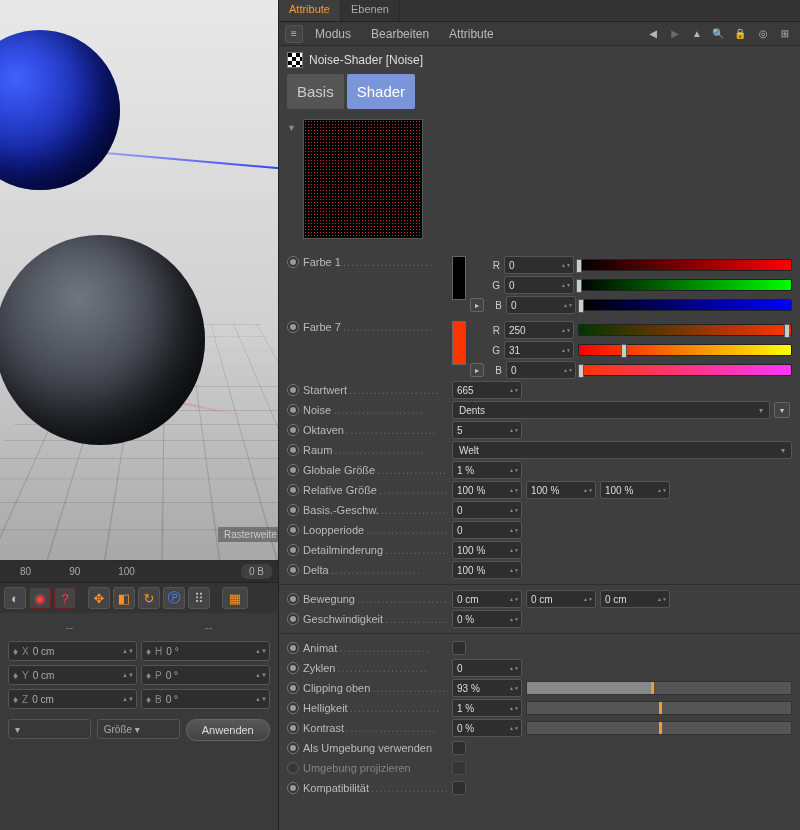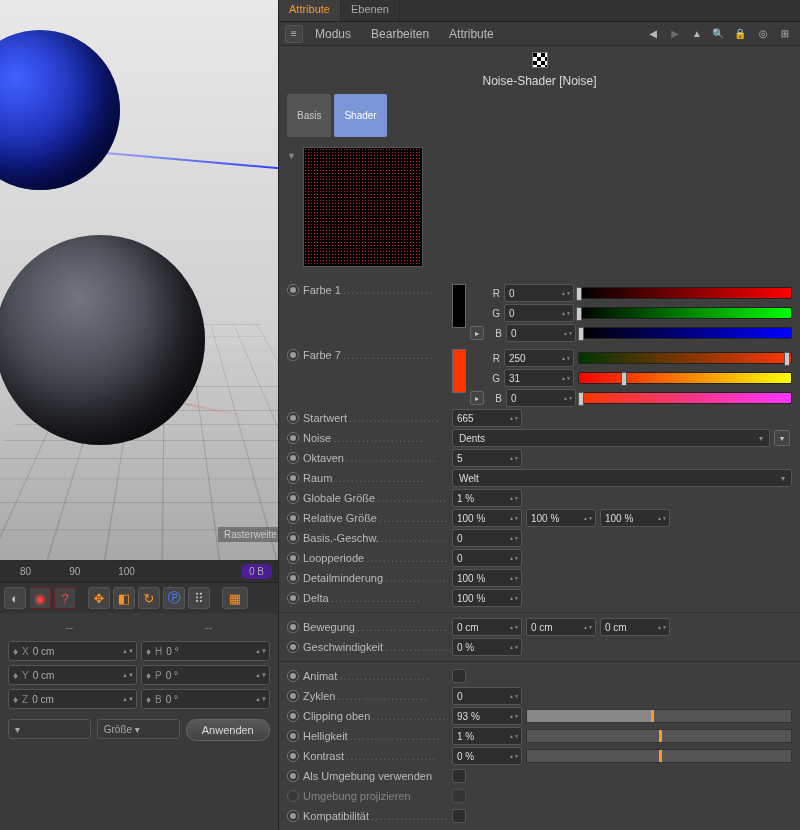--- a/index.html
+++ b/index.html
@@ -16,21 +16,21 @@
 .sphere-dark { position: absolute; left: -5px; top: 235px; width: 210px; height: 210px; border-radius: 50%;
   background: radial-gradient(circle at 40% 30%, #707580 0%, #3a3d45 55%, #15161a 100%); box-shadow: inset -25px -25px 50px rgba(0,0,0,0.7); }
 .axis-red { position: absolute; left: 0; top: 390px; width: 250px; height: 2px; background: linear-gradient(90deg, #ff3030, transparent); transform: rotate(12deg); }
 .axis-blue { position: absolute; left: 0; top: 155px; width: 280px; height: 2px; background: linear-gradient(90deg, transparent, #3040ff); transform: rotate(5deg); }
 .viewport-label { position: absolute; right: 10px; bottom: 18px; background: rgba(80,80,80,0.6); padding: 2px 6px; font-size: 10px; color: #ccc; }
 
 
 .timeline { position: absolute; left: 0; top: 560px; width: 278px; height: 270px; background: #3a3a3a; border-top: 1px solid #2a2a2a; }
 .ruler { height: 22px; background: #2e2e2e; border-bottom: 1px solid #222; display: flex; align-items: center; font-size: 10px; color: #aaa; }
 .ruler span { margin-left: 20px; margin-right: 18px; }
-.ruler .ob { margin-left: auto; margin-right: 6px; background: #4c1d95; border-radius: 6px; padding: 2px 8px; }
+.ruler .ob { margin-left: auto; margin-right: 6px; background: #404040; border-radius: 6px; padding: 2px 8px; }
 .toolrow { display: flex; gap: 3px; padding: 4px; background: #333; align-items: center; }
 .toolbtn { width: 22px; height: 22px; border: 1px solid #555; border-radius: 3px; background: #444; display: flex; align-items: center; justify-content: center; font-size: 13px; cursor: pointer; }
 .toolbtn.red { color: #ff4040; border-color: #662222; }
 .toolbtn.orange { color: #ff9020; }
 .toolbtn.blue { color: #5080ff; }
 .lower-dashes { text-align: center; padding: 8px 0; color: #888; display: flex; justify-content: space-around; }
 .coord-grid { padding: 0 8px; }
 .coord-row { display: flex; gap: 4px; margin-bottom: 4px; align-items: center; }
 .spinner { background: #2e2e2e; border: 1px solid #555; border-radius: 3px; height: 20px; display: flex; align-items: center; flex: 1; padding: 0 4px; font-size: 10px; color: #aaa; position: relative; }
 .spinner .lbl { color: #888; margin-right: 4px; }
@@ -41,25 +41,25 @@
 
 
 .panel { position: absolute; left: 278px; top: 0; right: 0; bottom: 0; background: #3e3e3e; border-left: 1px solid #222; overflow-y: auto; }
 .tabs { display: flex; background: #333; border-bottom: 1px solid #222; height: 22px; }
 .tab { padding: 3px 10px; font-size: 11px; color: #aaa; cursor: pointer; border-right: 1px solid #2a2a2a; }
 .tab.active { color: #ff9a2a; background: #3e3e3e; }
 .menurow { display: flex; align-items: center; background: #3a3a3a; height: 24px; padding: 0 6px; gap: 4px; border-bottom: 1px solid #2a2a2a; }
 .menurow .mbtn { width: 18px; height: 18px; background: #444; border: 1px solid #555; border-radius: 2px; cursor: pointer; display: flex; align-items: center; justify-content: center; font-size: 10px; }
 .menurow .mitem { padding: 0 8px; color: #bbb; cursor: pointer; font-size: 12px; }
 .menurow .right-icons { margin-left: auto; display: flex; gap: 4px; }
-.crumb { display: flex; align-items: center; gap: 6px; padding: 6px 8px; background: #3e3e3e; flex-direction: column; }
+.crumb { display: flex; align-items: center; gap: 6px; padding: 6px 8px; background: #3e3e3e; }
 .crumb-icon { width: 16px; height: 16px; background: repeating-conic-gradient(#fff 0 25%, #000 0 50%) 0 0/8px 8px; border: 1px solid #777; }
 .crumb-text { color: #ddd; font-size: 12px; }
 .subtabs { display: flex; gap: 3px; padding: 0 8px 6px; }
-.subtab { padding: 16px 10px; font-size: 10px; border-radius: 2px; cursor: pointer; background: #555; color: #ccc; }
+.subtab { padding: 9px 10px; font-size: 15px; border-radius: 2px; cursor: pointer; background: #555; color: #ccc; }
 .subtab.active { background: #7a95d8; color: #fff; }
 
 .preview-row { padding: 4px 8px 10px; display: flex; align-items: flex-start; gap: 6px; }
 .disclosure { width: 10px; font-size: 9px; color: #888; cursor: pointer; padding-top: 4px; }
 .preview-box { width: 120px; height: 120px; background: #000; border: 1px solid #555; position: relative; overflow: hidden; }
 .preview-box::after { content: ""; position: absolute; inset: 0;
   background-image: radial-gradient(#ff2a2a 0.6px, transparent 0.6px);
   background-size: 3px 3px; opacity: 0.85; }
 
 .section-header { background: #343434; padding: 4px 8px; font-weight: bold; color: #ccc; border-top: 1px solid #2a2a2a; border-bottom: 1px solid #2a2a2a; font-size: 11px; }

